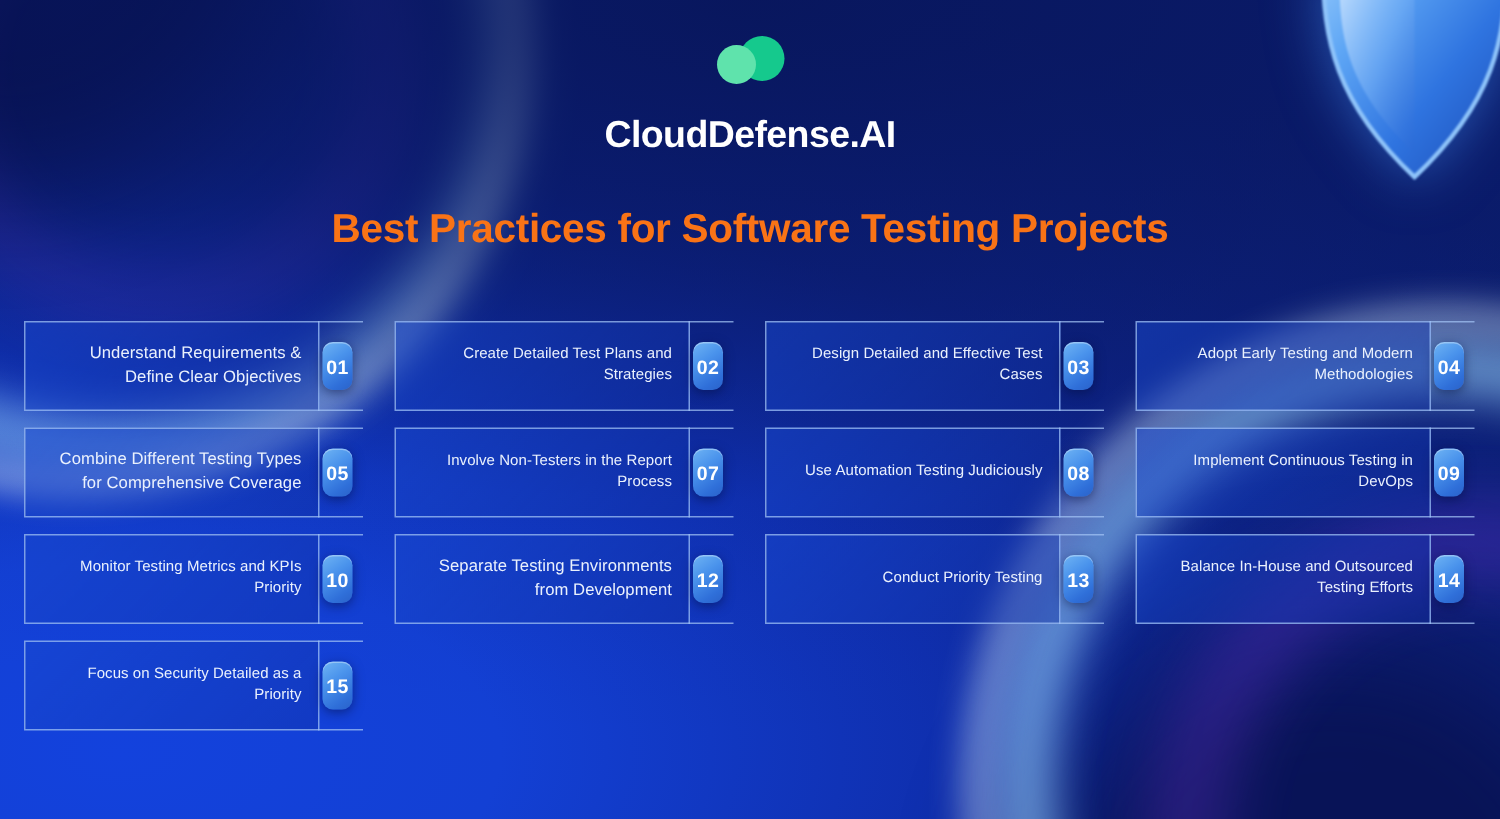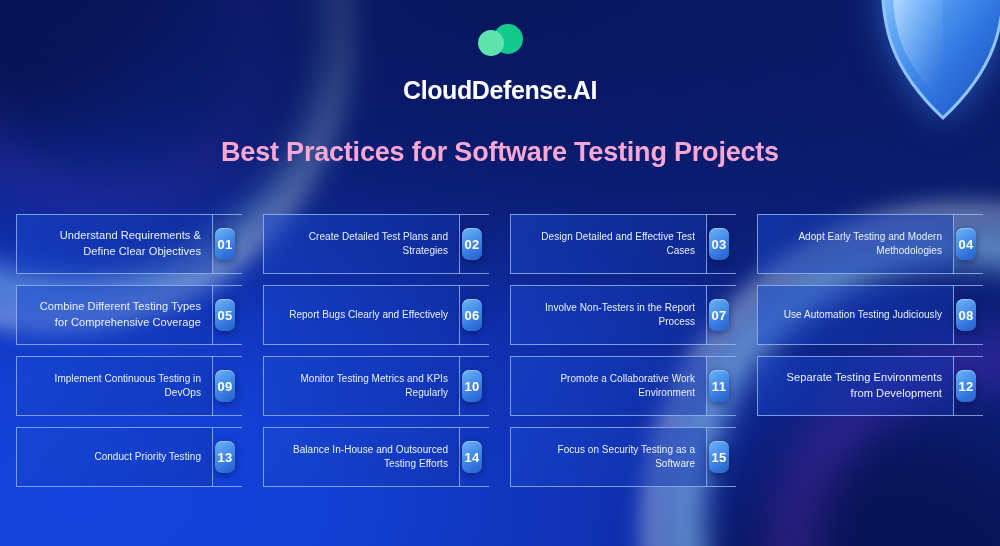--- a/index.html
+++ b/index.html
@@ -157,21 +157,21 @@
     font-weight: bold;
     color: #ffffff;
     letter-spacing: -0.4px;
     margin-top: 16px;
   }
 
   #page-title {
     margin-top: 32px;
     font-size: 27px;
     font-weight: bold;
-    color: #f9a8d4;
+    color: #f97316;
     letter-spacing: -0.2px;
   }
 
   
   #grid {
     position: absolute;
     left: 16px;
     top: 214px;
     width: 968px;
     display: grid;
@@ -311,61 +311,51 @@
       <div class="card-text">Adopt Early Testing and Modern Methodologies</div>
       <div class="card-badge">04</div>
     </div>
     <div class="card tight">
       <div class="card-frame"></div>
       <div class="card-text">Combine Different Testing Types for Comprehensive Coverage</div>
       <div class="card-badge">05</div>
     </div>
     <div class="card">
       <div class="card-frame"></div>
-      <div class="card-text">Report Bugs Clearly and Effectively</div>
-      <div class="card-badge">06</div>
-    </div>
-    <div class="card">
-      <div class="card-frame"></div>
       <div class="card-text">Involve Non-Testers in the Report Process</div>
       <div class="card-badge">07</div>
     </div>
     <div class="card">
       <div class="card-frame"></div>
       <div class="card-text">Use Automation Testing Judiciously</div>
       <div class="card-badge">08</div>
     </div>
     <div class="card">
       <div class="card-frame"></div>
       <div class="card-text">Implement Continuous Testing in DevOps</div>
       <div class="card-badge">09</div>
     </div>
     <div class="card">
       <div class="card-frame"></div>
-      <div class="card-text">Monitor Testing Metrics and KPIs Regularly</div>
+      <div class="card-text">Monitor Testing Metrics and KPIs Priority</div>
       <div class="card-badge">10</div>
-    </div>
-    <div class="card">
-      <div class="card-frame"></div>
-      <div class="card-text">Promote a Collaborative Work Environment</div>
-      <div class="card-badge">11</div>
     </div>
     <div class="card tight">
       <div class="card-frame"></div>
       <div class="card-text">Separate Testing Environments from Development</div>
       <div class="card-badge">12</div>
     </div>
     <div class="card">
       <div class="card-frame"></div>
       <div class="card-text">Conduct Priority Testing</div>
       <div class="card-badge">13</div>
     </div>
     <div class="card">
       <div class="card-frame"></div>
       <div class="card-text">Balance In-House and Outsourced Testing Efforts</div>
       <div class="card-badge">14</div>
     </div>
     <div class="card">
       <div class="card-frame"></div>
-      <div class="card-text">Focus on Security Testing as a Software</div>
+      <div class="card-text">Focus on Security Detailed as a Priority</div>
       <div class="card-badge">15</div>
     </div>
   </div>
 
 </body></html>

